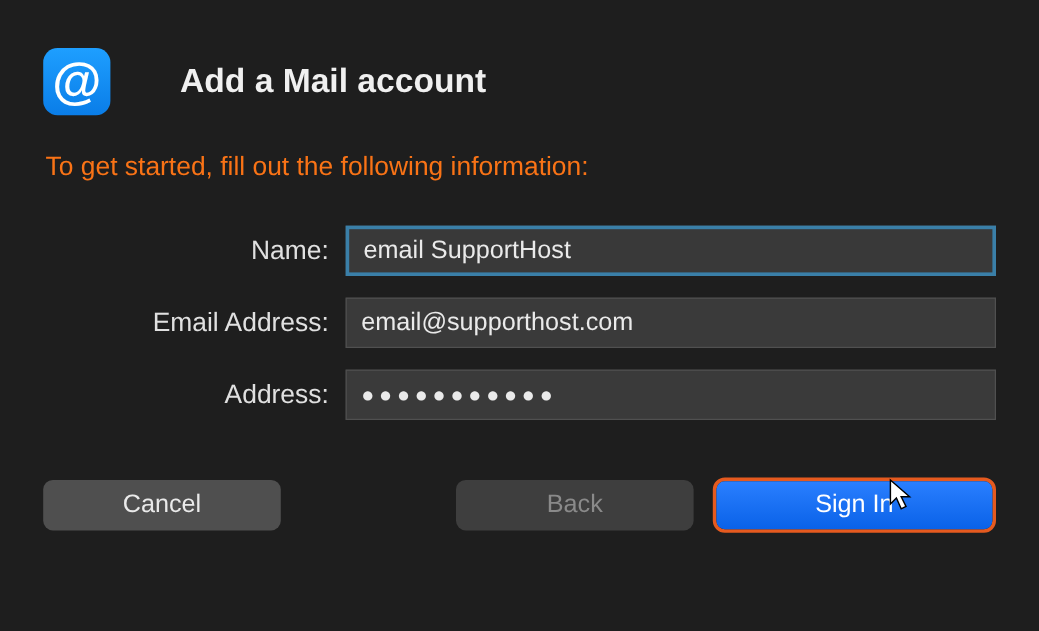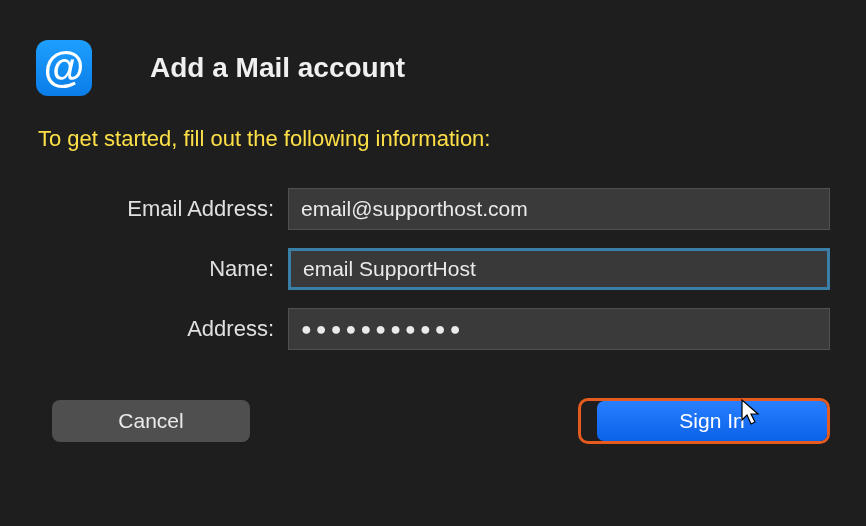--- a/index.html
+++ b/index.html
@@ -39,21 +39,21 @@
       line-height: 1;
     }
     .title {
       font-size: 28px;
       font-weight: 700;
       color: #f0f0f0;
       margin-left: 38px;
     }
     .subtitle {
       font-size: 22px;
-      color: #fde047;
+      color: #f97316;
       margin-bottom: 36px;
       margin-left: 2px;
     }
     .form {
       display: flex;
       flex-direction: column;
       gap: 18px;
       margin-bottom: 48px;
     }
     .form-row {
@@ -96,21 +96,20 @@
       height: 42px;
       border: none;
       border-radius: 8px;
       font-size: 21px;
       font-weight: 400;
       cursor: pointer;
       font-family: inherit;
       display: flex;
       align-items: center;
       justify-content: center;
-      margin-left: 16px;
     }
     .btn-cancel {
       width: 198px;
       background: #4f4f4f;
       color: #eaeaea;
     }
     .spacer {
       flex: 1;
     }
     .btn-back {
@@ -145,38 +144,39 @@
     <div class="mail-icon">
       <span>@</span>
     </div>
     <h1 class="title">Add a Mail account</h1>
   </div>
 
   <p class="subtitle">To get started, fill out the following information:</p>
 
   <div class="form">
     <div class="form-row">
+      <label class="form-label">Name:</label>
+      <input type="text" class="form-input focused" value="email SupportHost" style="">
+    </div>
+    <div class="form-row">
       <label class="form-label">Email Address:</label>
       <input type="text" class="form-input" value="email@supporthost.com" style="">
-    </div>
-    <div class="form-row">
-      <label class="form-label">Name:</label>
-      <input type="text" class="form-input focused" value="email SupportHost" style="">
     </div>
     <div class="form-row">
       <label class="form-label">Address:</label>
       <div class="form-input password-dots" style="display:flex;align-items:center;">
         <span>●●●●●●●●●●●</span>
       </div>
     </div>
   </div>
 
   <div class="buttons">
     <button class="btn btn-cancel">Cancel</button>
     <div class="spacer"></div>
+    <button class="btn btn-back">Back</button>
     <div class="btn-signin-wrap">
       <button class="btn btn-signin">Sign In</button>
     </div>
   </div>
 </div>
 
 <svg class="cursor" width="24" height="30" viewBox="0 0 24 30">
   <path d="M 2 2 L 2 22 L 7 17 L 11 26 L 15 24 L 11 16 L 18 16 Z" fill="white" stroke="black" stroke-width="1.2"></path>
 </svg>
 

